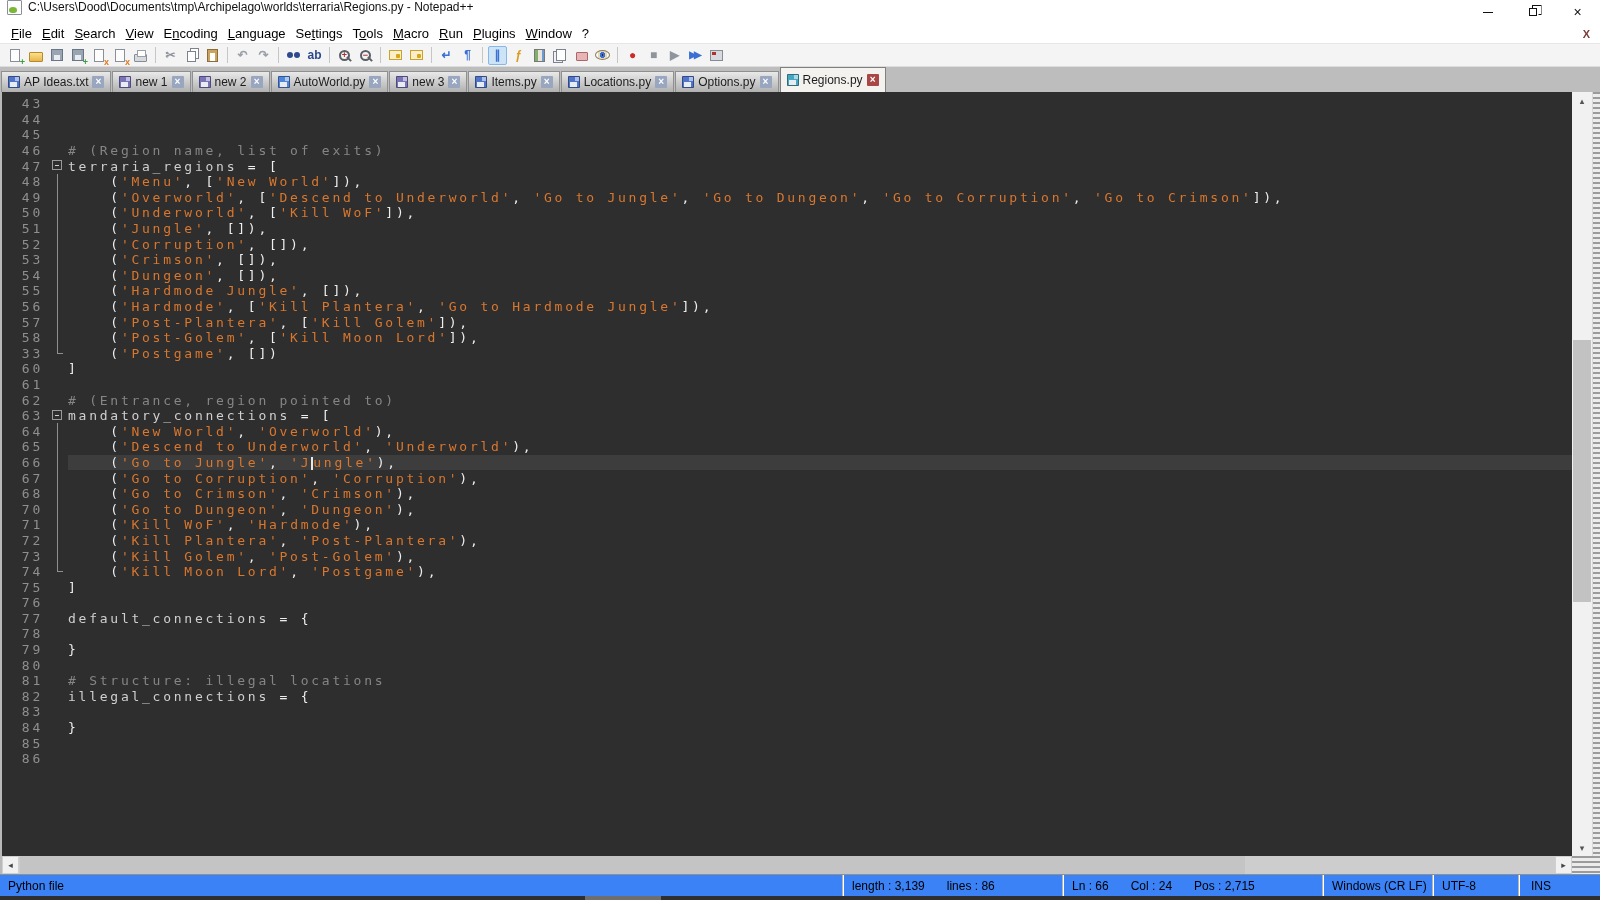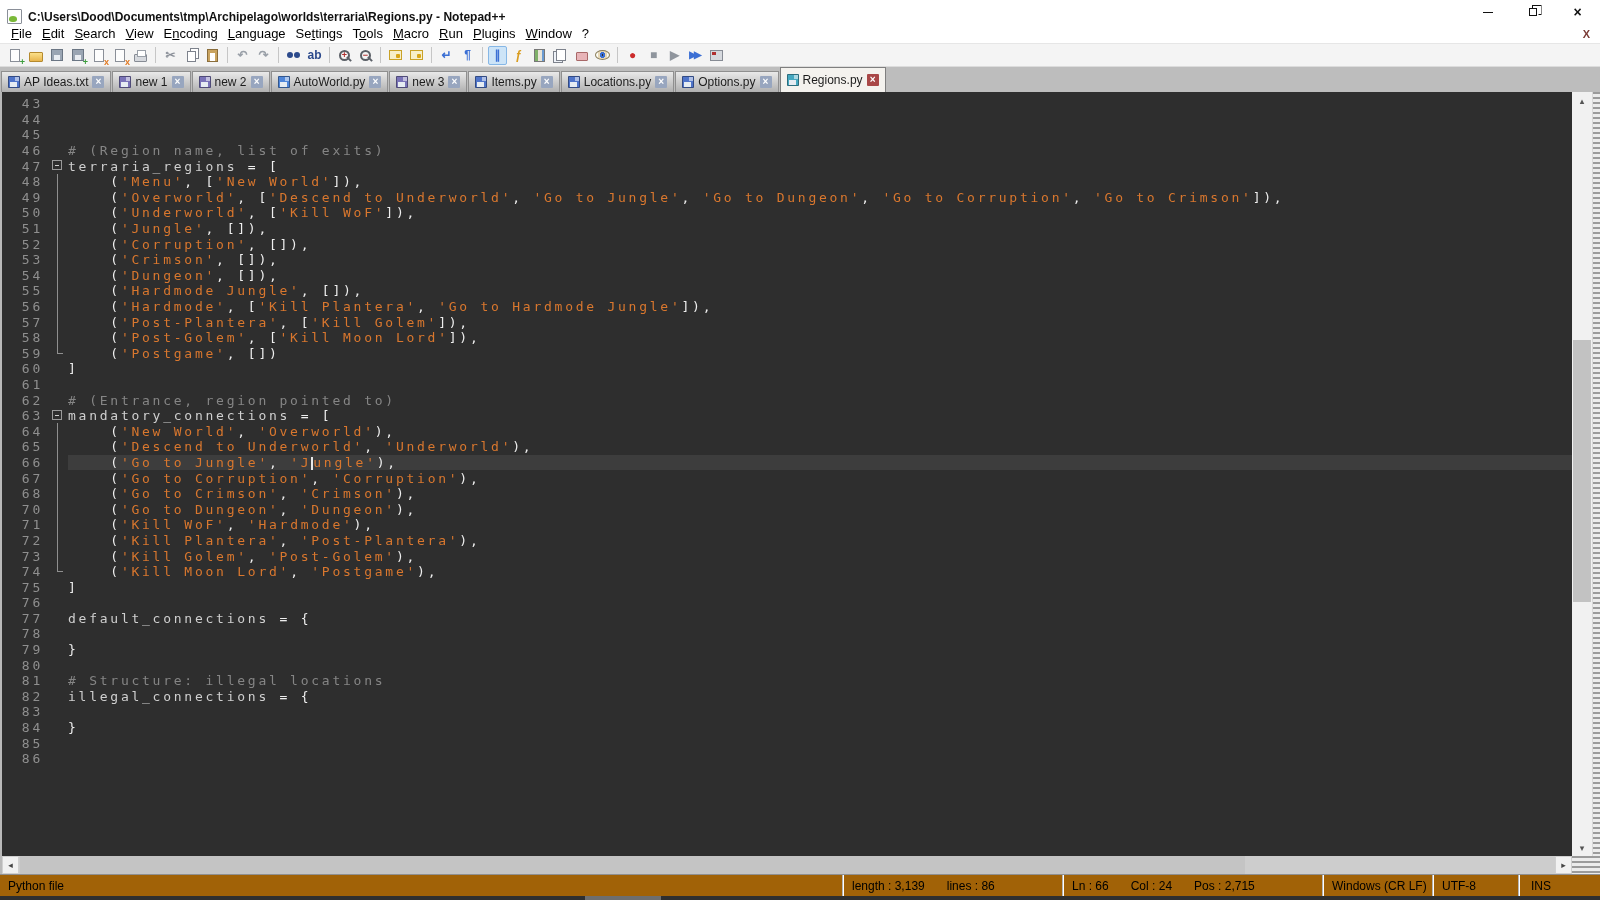--- a/index.html
+++ b/index.html
@@ -2,21 +2,21 @@
 <html style="--bg: #2e2e2e; --cur: #3d3d3d; --ln: #8f8f8f; --txt: #cfcfcf; --op: #eeeeee; --str: #d9772e; --cm: #858585;"><head>
 <meta charset="utf-8">
 <style>
   * { box-sizing: border-box; }
   html,body { margin:0; padding:0; }
   body {
     width:1600px; height:900px; overflow:hidden; background:#fff;
     font-family:"Liberation Sans", sans-serif; -webkit-font-smoothing:antialiased;
   }
   
-  .titlebar { height:24px; background:#ffffff; display:flex; align-items:flex-end;font-weight:bold; }
+  .titlebar { height:24px; background:#ffffff; display:flex; align-items:flex-start; }
   .np-icon { width:15px; height:15px; margin-left:7px; position:relative;
     background:#fdfdfd; border:1px solid #8a8f98; border-radius:1px; }
   .np-icon::after { content:''; position:absolute; left:1px; bottom:1px; width:8px; height:6px;
     background:#79b837; border-radius:50% 50% 40% 40%; }
   .title-text { font-size:12px; color:#111; margin-left:6px; white-space:nowrap; }
   .win-btns { margin-left:auto; display:flex; height:100%; }
   .win-btn { width:45px; height:100%; display:flex; align-items:center; justify-content:center; }
   .g-min { width:10px; height:1px; background:#111; }
   .g-restore { width:8px; height:8px; border:1px solid #111; position:relative; background:#fff; }
   .g-restore::before { content:''; position:absolute; left:2px; top:-4px; width:8px; height:8px; border:1px solid #111; border-left-width:1px; background:transparent; clip-path:polygon(0 0,100% 0,100% 100%,70% 100%,70% 30%,0 30%); }
@@ -96,21 +96,21 @@
   .v-thumb { position:absolute; left:1px; width:18px; top:248px; height:262px; background:#c2c2c2; }
   .dotted-edge { width:8px; flex:none; background:repeating-linear-gradient(180deg,#9b9b9b 0 2px,#ececec 2px 5px); border-left:1px solid #d9d9d9; }
   .hscroll-row { height:19px; display:flex; border-bottom:1px solid #8f8f8f; }
   .hscroll { flex:1; background:#cdcdcd; display:flex; position:relative; border-left:2px solid #b9b9b9; }
   .h-arrow { width:17px; height:100%; background:#f1f1f1; border:1px solid #d0d0d0; color:#444; font-size:9px;
     display:flex; align-items:center; justify-content:center; flex:none; }
   .h-right { margin-left:auto; }
   .h-thumb { position:absolute; left:18px; top:0; height:100%; width:78%; background:#c4c4c4; }
   .h-corner { width:28px; background:repeating-linear-gradient(180deg,#9b9b9b 0 2px,#ececec 2px 5px); flex:none; }
   
-  .statusbar { height:21px; background:#a16207; display:flex; align-items:center; font-size:12px; color:#000; }
+  .statusbar { height:21px; background:#3b82f6; display:flex; align-items:center; font-size:12px; color:#000; }
   .sb-left { flex:1; padding-left:8px; }
   .sb-sec { height:100%; display:flex; align-items:center; padding-left:9px; gap:22px;
     border-left:1px solid #b5b5b5; box-shadow:inset 1px 0 0 #fff; white-space:nowrap; }
   .sb-doc { width:220px; } .sb-cursor { width:260px; } .sb-eol { width:110px; } .sb-enc { width:86px; } .sb-ins { width:82px; padding-left:12px; }
   .bottom-strip { height:4px; background:#2f2f2f; position:relative; }
   .bottom-strip .seg { position:absolute; left:585px; width:76px; top:0; bottom:0; background:#6e6e6e; }
 </style>
 </head>
 <body>
 
@@ -316,21 +316,21 @@
       <div class="row"><span class="ln">49</span><span class="fold"><span class="fm-l"></span></span><span class="txt"><span class="c-o">    (</span><span class="c-s">'Overworld'</span><span class="c-o">, [</span><span class="c-s">'Descend to Underworld'</span><span class="c-o">, </span><span class="c-s">'Go to Jungle'</span><span class="c-o">, </span><span class="c-s">'Go to Dungeon'</span><span class="c-o">, </span><span class="c-s">'Go to Corruption'</span><span class="c-o">, </span><span class="c-s">'Go to Crimson'</span><span class="c-o">]),</span></span></div>
       <div class="row"><span class="ln">50</span><span class="fold"><span class="fm-l"></span></span><span class="txt"><span class="c-o">    (</span><span class="c-s">'Underworld'</span><span class="c-o">, [</span><span class="c-s">'Kill WoF'</span><span class="c-o">]),</span></span></div>
       <div class="row"><span class="ln">51</span><span class="fold"><span class="fm-l"></span></span><span class="txt"><span class="c-o">    (</span><span class="c-s">'Jungle'</span><span class="c-o">, []),</span></span></div>
       <div class="row"><span class="ln">52</span><span class="fold"><span class="fm-l"></span></span><span class="txt"><span class="c-o">    (</span><span class="c-s">'Corruption'</span><span class="c-o">, []),</span></span></div>
       <div class="row"><span class="ln">53</span><span class="fold"><span class="fm-l"></span></span><span class="txt"><span class="c-o">    (</span><span class="c-s">'Crimson'</span><span class="c-o">, []),</span></span></div>
       <div class="row"><span class="ln">54</span><span class="fold"><span class="fm-l"></span></span><span class="txt"><span class="c-o">    (</span><span class="c-s">'Dungeon'</span><span class="c-o">, []),</span></span></div>
       <div class="row"><span class="ln">55</span><span class="fold"><span class="fm-l"></span></span><span class="txt"><span class="c-o">    (</span><span class="c-s">'Hardmode Jungle'</span><span class="c-o">, []),</span></span></div>
       <div class="row"><span class="ln">56</span><span class="fold"><span class="fm-l"></span></span><span class="txt"><span class="c-o">    (</span><span class="c-s">'Hardmode'</span><span class="c-o">, [</span><span class="c-s">'Kill Plantera'</span><span class="c-o">, </span><span class="c-s">'Go to Hardmode Jungle'</span><span class="c-o">]),</span></span></div>
       <div class="row"><span class="ln">57</span><span class="fold"><span class="fm-l"></span></span><span class="txt"><span class="c-o">    (</span><span class="c-s">'Post-Plantera'</span><span class="c-o">, [</span><span class="c-s">'Kill Golem'</span><span class="c-o">]),</span></span></div>
       <div class="row"><span class="ln">58</span><span class="fold"><span class="fm-l"></span></span><span class="txt"><span class="c-o">    (</span><span class="c-s">'Post-Golem'</span><span class="c-o">, [</span><span class="c-s">'Kill Moon Lord'</span><span class="c-o">]),</span></span></div>
-      <div class="row"><span class="ln">59</span><span class="fold"><span class="fm-c"></span></span><span class="txt"><span class="c-o">    (</span><span class="c-s">'Postgame'</span><span class="c-o">, [])</span></span></div>
+      <div class="row"><span class="ln">33</span><span class="fold"><span class="fm-c"></span></span><span class="txt"><span class="c-o">    (</span><span class="c-s">'Postgame'</span><span class="c-o">, [])</span></span></div>
       <div class="row"><span class="ln">60</span><span class="fold"></span><span class="txt"><span class="c-o">]</span></span></div>
       <div class="row"><span class="ln">61</span><span class="fold"></span><span class="txt"></span></div>
       <div class="row"><span class="ln">62</span><span class="fold"></span><span class="txt"><span class="c-c"># (Entrance, region pointed to)</span></span></div>
       <div class="row"><span class="ln">63</span><span class="fold"><span class="fm-m"></span></span><span class="txt"><span class="c-i">mandatory_connections</span><span class="c-o"> = [</span></span></div>
       <div class="row"><span class="ln">64</span><span class="fold"><span class="fm-l"></span></span><span class="txt"><span class="c-o">    (</span><span class="c-s">'New World'</span><span class="c-o">, </span><span class="c-s">'Overworld'</span><span class="c-o">),</span></span></div>
       <div class="row"><span class="ln">65</span><span class="fold"><span class="fm-l"></span></span><span class="txt"><span class="c-o">    (</span><span class="c-s">'Descend to Underworld'</span><span class="c-o">, </span><span class="c-s">'Underworld'</span><span class="c-o">),</span></span></div>
       <div class="row cur"><span class="ln">66</span><span class="fold"><span class="fm-l"></span></span><span class="txt"><span class="c-o">    (</span><span class="c-s">'Go to Jungle'</span><span class="c-o">, </span><span class="c-s">'J</span><span class="caret"></span><span class="c-s">ungle'</span><span class="c-o">),</span></span></div>
       <div class="row"><span class="ln">67</span><span class="fold"><span class="fm-l"></span></span><span class="txt"><span class="c-o">    (</span><span class="c-s">'Go to Corruption'</span><span class="c-o">, </span><span class="c-s">'Corruption'</span><span class="c-o">),</span></span></div>
       <div class="row"><span class="ln">68</span><span class="fold"><span class="fm-l"></span></span><span class="txt"><span class="c-o">    (</span><span class="c-s">'Go to Crimson'</span><span class="c-o">, </span><span class="c-s">'Crimson'</span><span class="c-o">),</span></span></div>
       <div class="row"><span class="ln">70</span><span class="fold"><span class="fm-l"></span></span><span class="txt"><span class="c-o">    (</span><span class="c-s">'Go to Dungeon'</span><span class="c-o">, </span><span class="c-s">'Dungeon'</span><span class="c-o">),</span></span></div>

